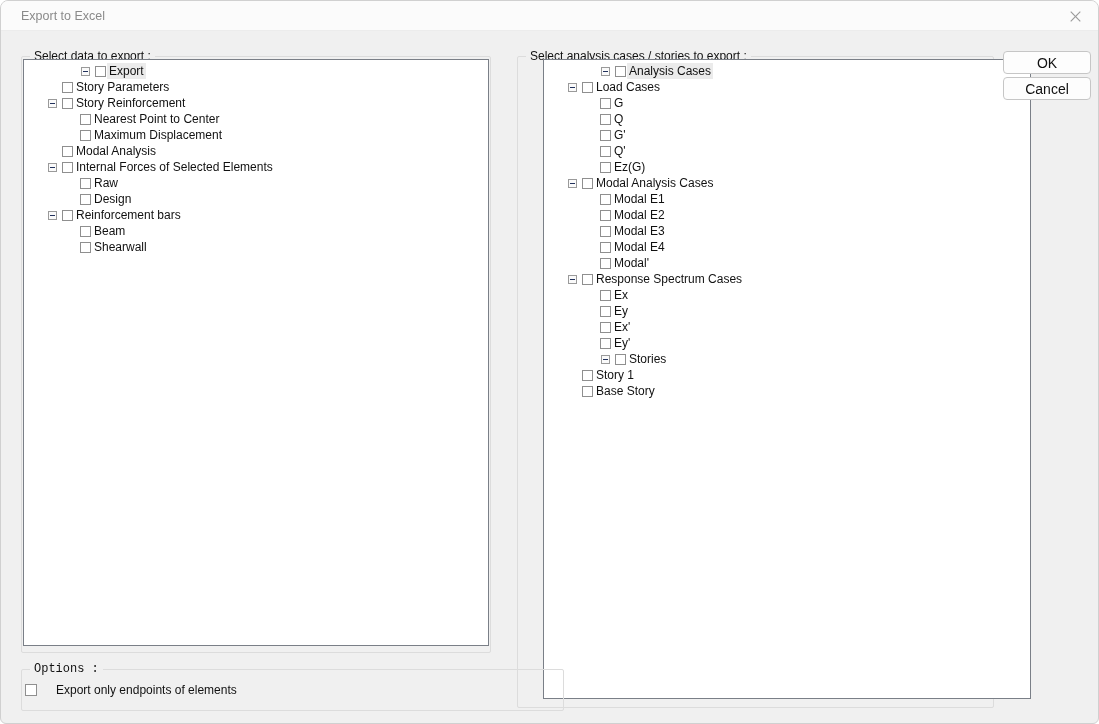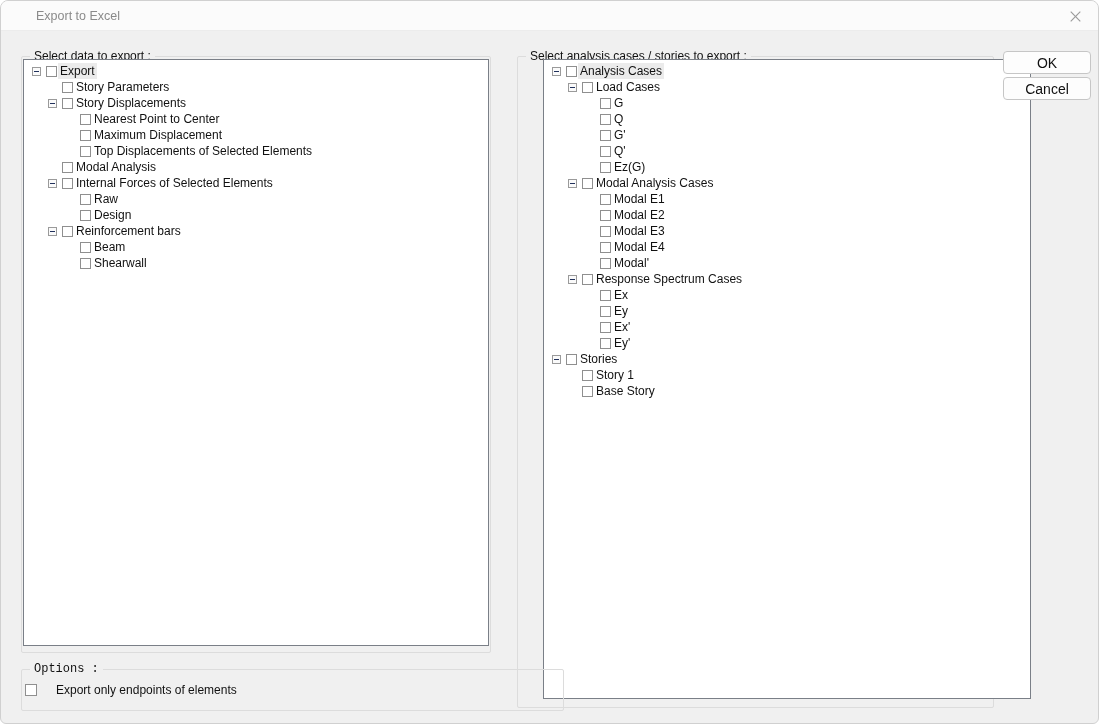--- a/index.html
+++ b/index.html
@@ -34,21 +34,21 @@
     position: absolute;
     left: 0; top: 0;
     width: 1097px;
     height: 30px;
     background: #fbfbfb;
     border-bottom: 1px solid #ececec;
     box-sizing: border-box;
   }
   #title-text {
     position: absolute;
-    left: 35px;
+    left: 20px;
     top: 8px;
     font-size: 12.5px;
     color: #8a8a8a;
     white-space: nowrap;
   }
   #close-button {
     position: absolute;
     right: 0px;
     top: 0px;
     width: 46px;
@@ -154,21 +154,21 @@
   .tlabel {
     padding: 0 2px;
     color: #111111;
     cursor: default;
   }
   .tlabel.selected {
     background: #ebebeb;
   }
 
   
-  .lv0 { padding-left: 8px; }
+  .lv0 { padding-left: 20px; margin-left: 37px; }
   .lv1 { padding-left: 24px; }
   .lv2 { padding-left: 42px; }
 
   
   #opt-row {
     position: absolute;
     left: 24px;
     top: 682px;
     display: flex;
     align-items: center;
@@ -241,36 +241,31 @@
           <span class="tlabel selected">Export</span>
         </div>
         <div class="tree-row lv1">
           <span class="expander-spacer"></span>
           <span class="tcheck"></span>
           <span class="tlabel">Story Parameters</span>
         </div>
         <div class="tree-row lv1">
           <span class="expander"></span>
           <span class="tcheck"></span>
-          <span class="tlabel">Story Displacements</span>
+          <span class="tlabel">Story Reinforcement</span>
         </div>
         <div class="tree-row lv2">
           <span class="expander-spacer"></span>
           <span class="tcheck"></span>
           <span class="tlabel">Nearest Point to Center</span>
         </div>
         <div class="tree-row lv2">
           <span class="expander-spacer"></span>
           <span class="tcheck"></span>
           <span class="tlabel">Maximum Displacement</span>
-        </div>
-        <div class="tree-row lv2">
-          <span class="expander-spacer"></span>
-          <span class="tcheck"></span>
-          <span class="tlabel">Top Displacements of Selected Elements</span>
         </div>
         <div class="tree-row lv1">
           <span class="expander-spacer"></span>
           <span class="tcheck"></span>
           <span class="tlabel">Modal Analysis</span>
         </div>
         <div class="tree-row lv1">
           <span class="expander"></span>
           <span class="tcheck"></span>
           <span class="tlabel">Internal Forces of Selected Elements</span>

